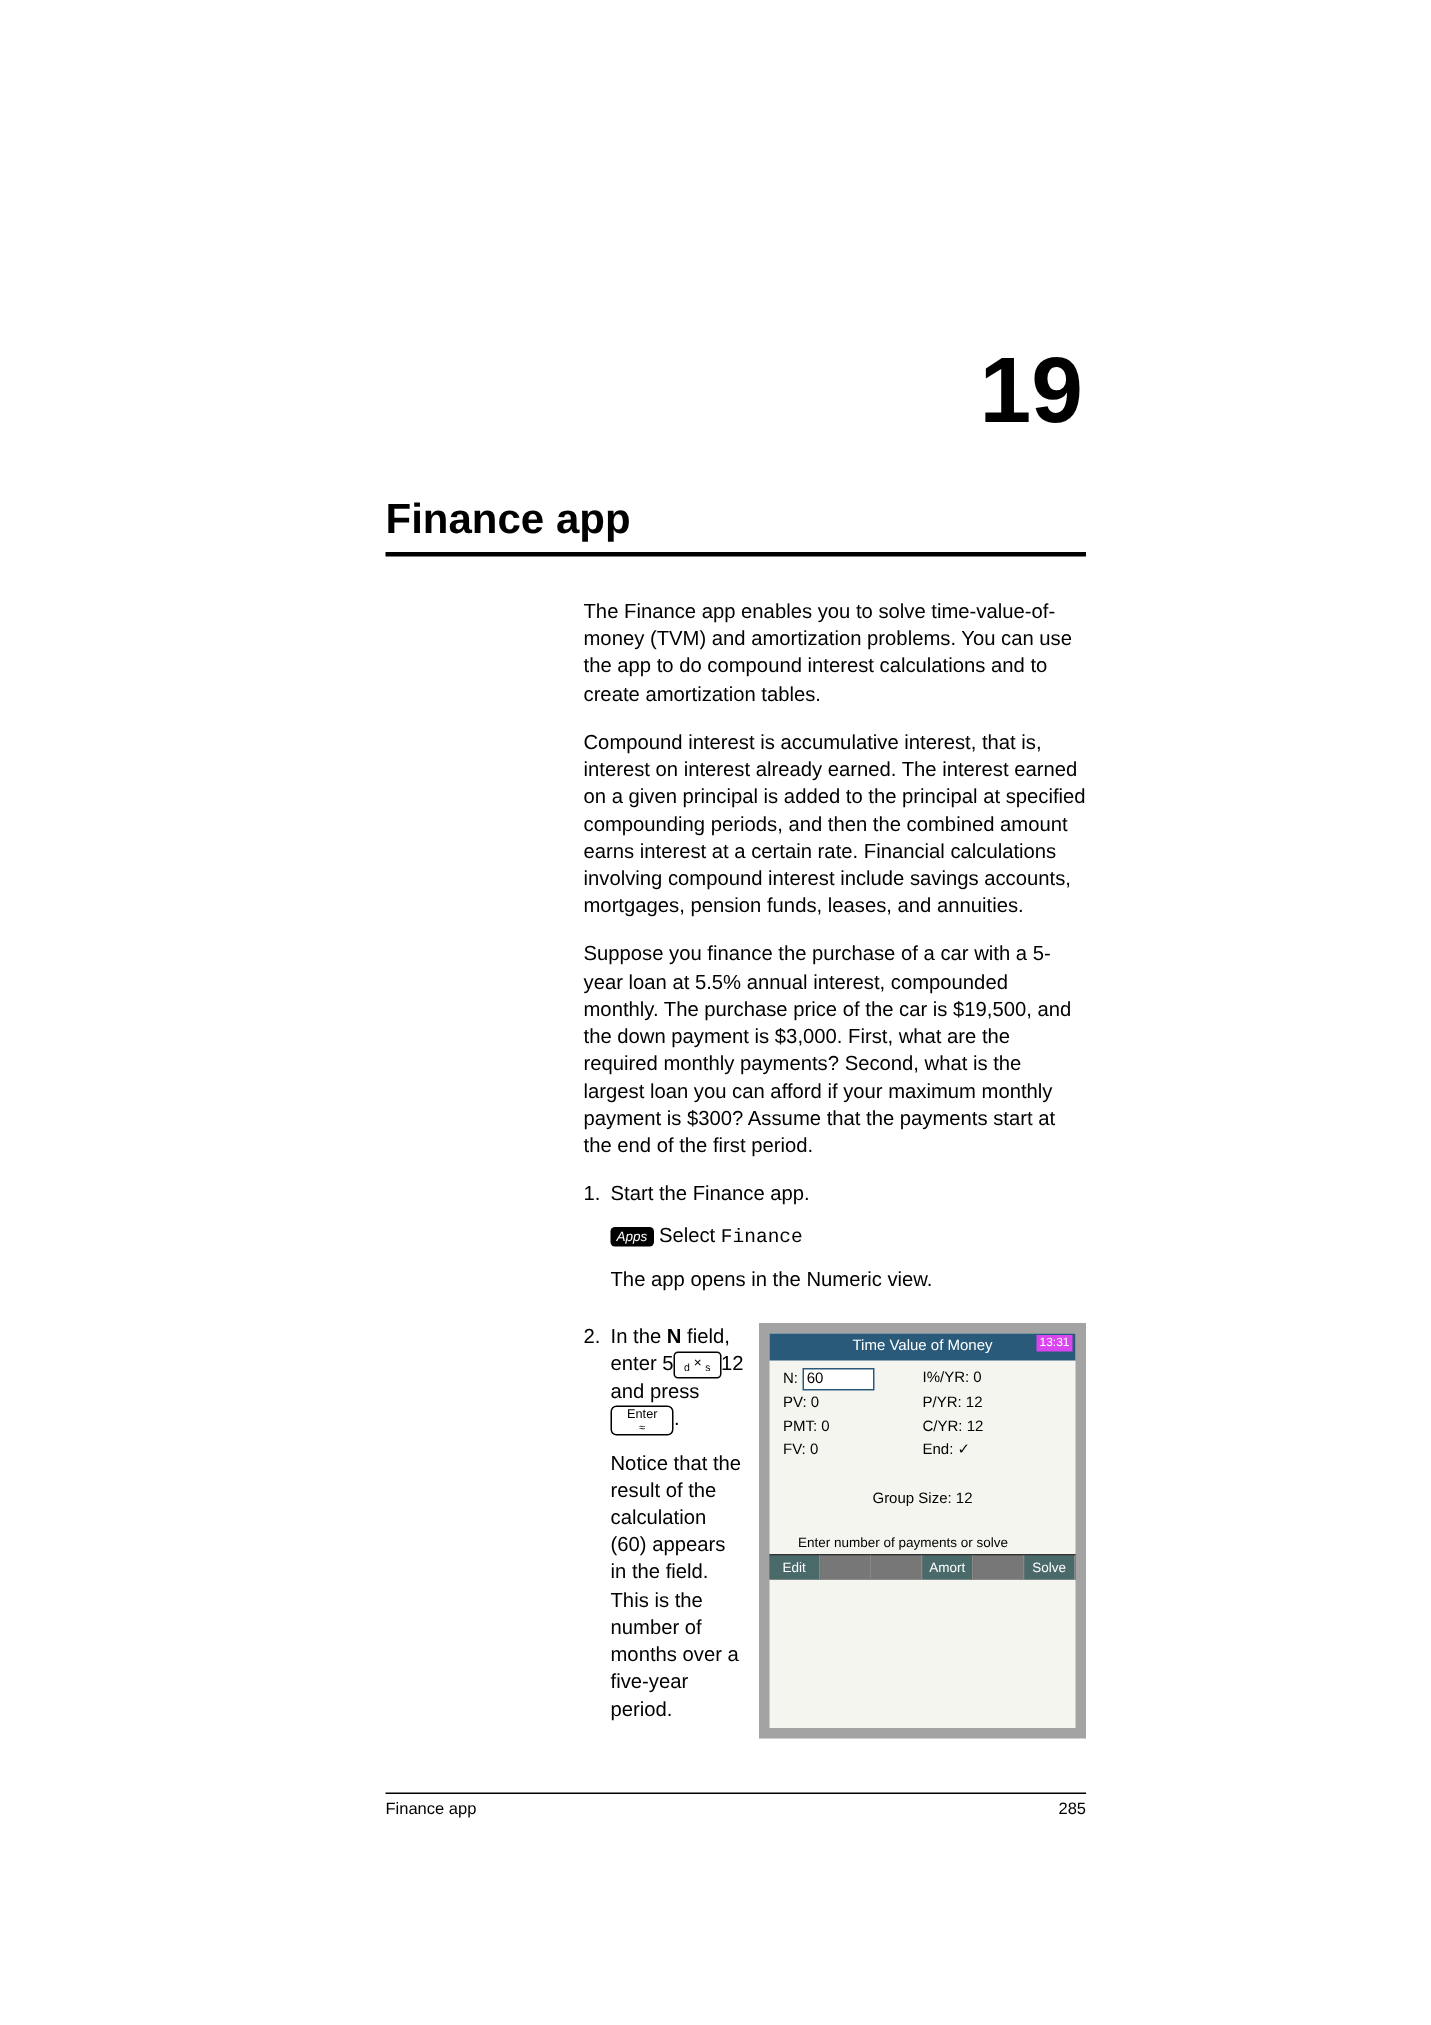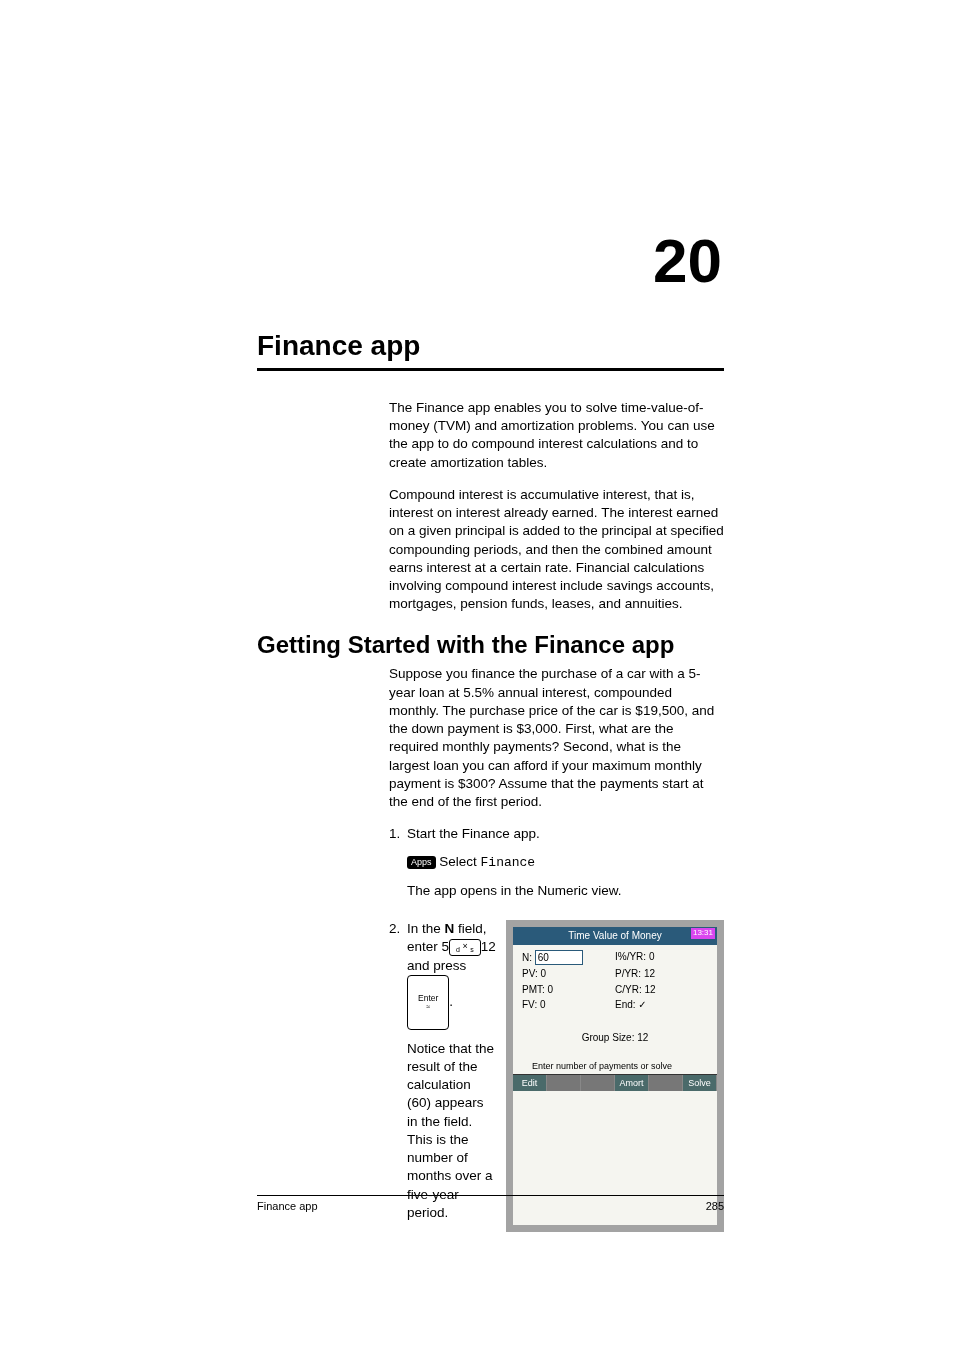--- a/index.html
+++ b/index.html
@@ -68,41 +68,42 @@
     }
     .key-icon {
       display: inline-block;
       background: #000;
       color: #fff;
       font-size: 9px;
       padding: 2px 4px;
       border-radius: 3px;
       vertical-align: middle;
       line-height: 1;
+      font-style: italic;
     }
     .mono {
       font-family: "Courier New", monospace;
       font-size: 13px;
     }
     .key-outline {
       display: inline-block;
       border: 1px solid #000;
       border-radius: 3px;
       font-size: 9px;
       padding: 1px 6px;
       vertical-align: middle;
       line-height: 1.2;
       background: #fff;
     }
     .key-enter {
       display: inline-block;
       border: 1px solid #000;
       border-radius: 4px;
       font-size: 8.5px;
-      padding: 18px 10px;
+      padding: 0 10px;
       vertical-align: middle;
       background: #fff;
       text-align: center;
       line-height: 1;
     }
     .bold-n { font-weight: bold; }
     .step2-container {
       display: flex;
       gap: 10px;
     }
@@ -192,30 +193,29 @@
       display: flex;
       justify-content: space-between;
       font-size: 11px;
     }
     .check { font-family: Arial; }
   </style>
 </head>
 <body>
 
 <div class="page">
-  <div class="chapter-num">20</div>
+  <div class="chapter-num">19</div>
 
   <h1 class="main-title">Finance app</h1>
 
   <div class="body-text">
     <p>The Finance app enables you to solve time-value-of-money (TVM) and amortization problems. You can use the app to do compound interest calculations and to create amortization tables.</p>
     <p>Compound interest is accumulative interest, that is, interest on interest already earned. The interest earned on a given principal is added to the principal at specified compounding periods, and then the combined amount earns interest at a certain rate. Financial calculations involving compound interest include savings accounts, mortgages, pension funds, leases, and annuities.</p>
   </div>
 
-  <h2 class="section-title">Getting Started with the Finance app</h2>
 
   <div class="body-text">
     <p>Suppose you finance the purchase of a car with a 5-year loan at 5.5% annual interest, compounded monthly. The purchase price of the car is $19,500, and the down payment is $3,000. First, what are the required monthly payments? Second, what is the largest loan you can afford if your maximum monthly payment is $300? Assume that the payments start at the end of the first period.</p>
 
     <div class="ol-item">
       <div class="ol-num">1.</div>
       <div class="ol-body">
         <p>Start the Finance app.</p>
         <p>
           <span class="key-icon">Apps</span><span> Select </span><span class="mono">Finance</span>

